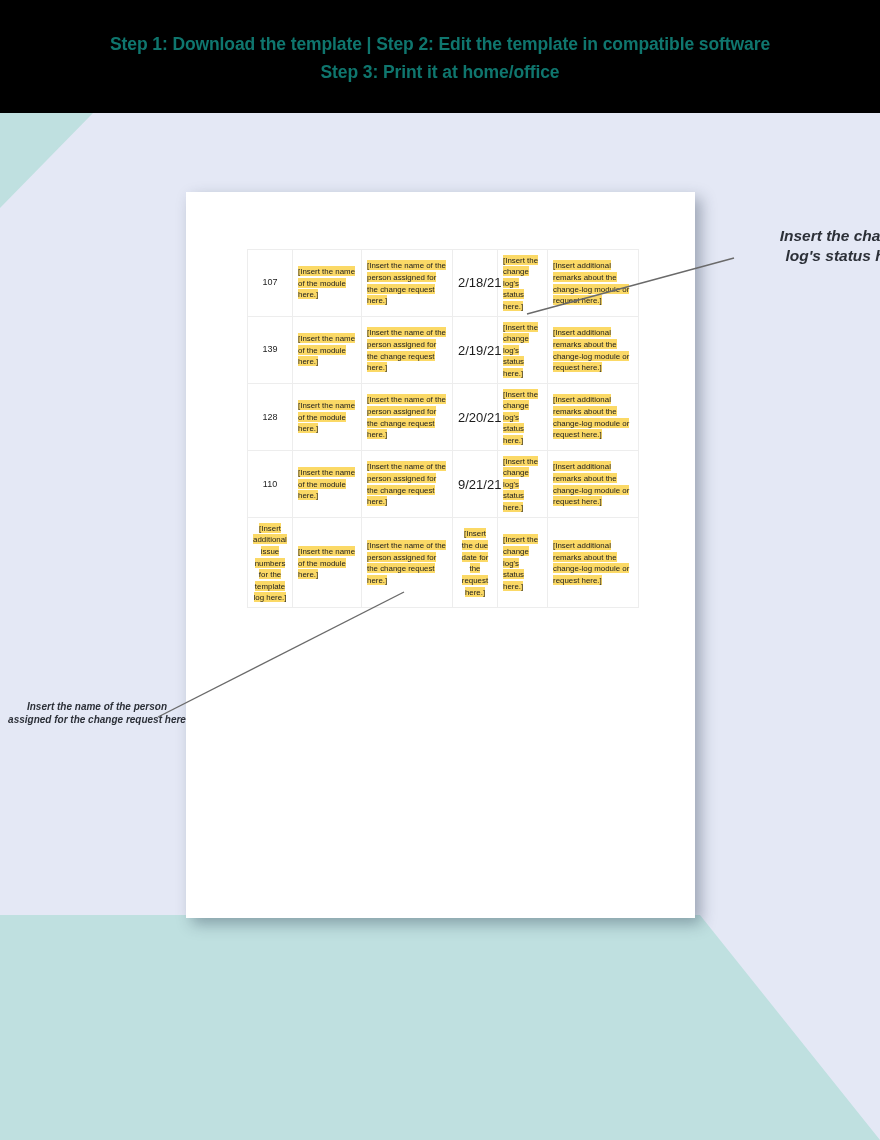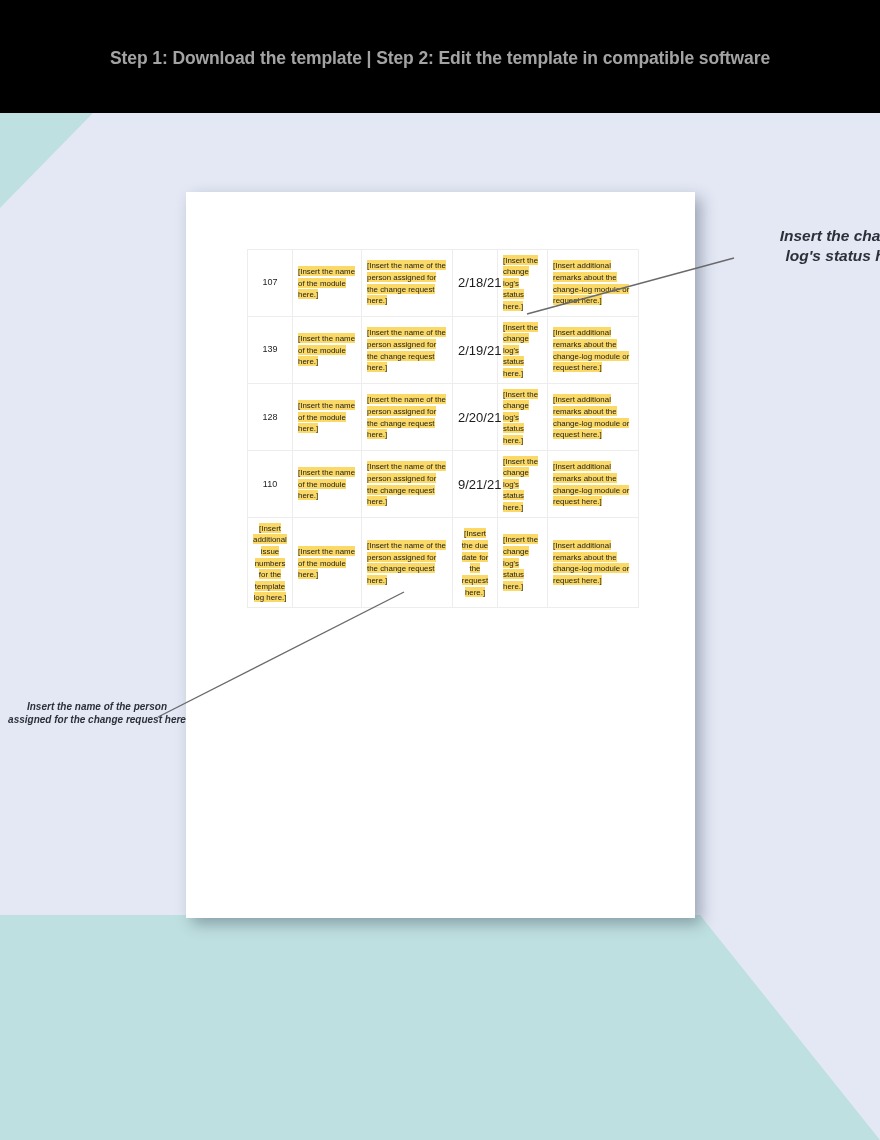--- a/index.html
+++ b/index.html
@@ -21,21 +21,21 @@
   }
 
   
   .banner{
     position:absolute;left:0;top:0;width:880px;height:113px;
     background:#000;z-index:5;
     display:flex;flex-direction:column;align-items:center;justify-content:center;
     box-sizing:border-box;padding-top:4px;
   }
   .banner-line{
-    color:#a3a3a3;font-size:17.5px;font-weight:bold;
+    color:#0f766e;font-size:17.5px;font-weight:bold;
     letter-spacing:-0.1px;line-height:1.55;text-align:center;white-space:nowrap;
   }
 
   
   .paper{
     position:absolute;left:186px;top:192px;width:509px;height:726px;
     background:#fff;z-index:10;
     box-shadow:6px 6px 14px rgba(40,55,75,0.38);
   }
 
@@ -94,20 +94,21 @@
 </head>
 <body>
 
 <div class="bg-layer">
   <div class="bg-lavender"></div>
   <div class="bg-teal-main"></div>
 </div>
 
 <div class="banner">
   <div class="banner-line">Step 1: Download the template | Step 2: Edit the template in compatible software</div>
+  <div class="banner-line">Step 3: Print it at home/office</div>
 </div>
 
 <div class="paper">
   <div class="tbl-wrap">
     <table class="log">
       <colgroup>
         <col class="c0">
           <col class="c1">
           <col class="c2">
           <col class="c3">

